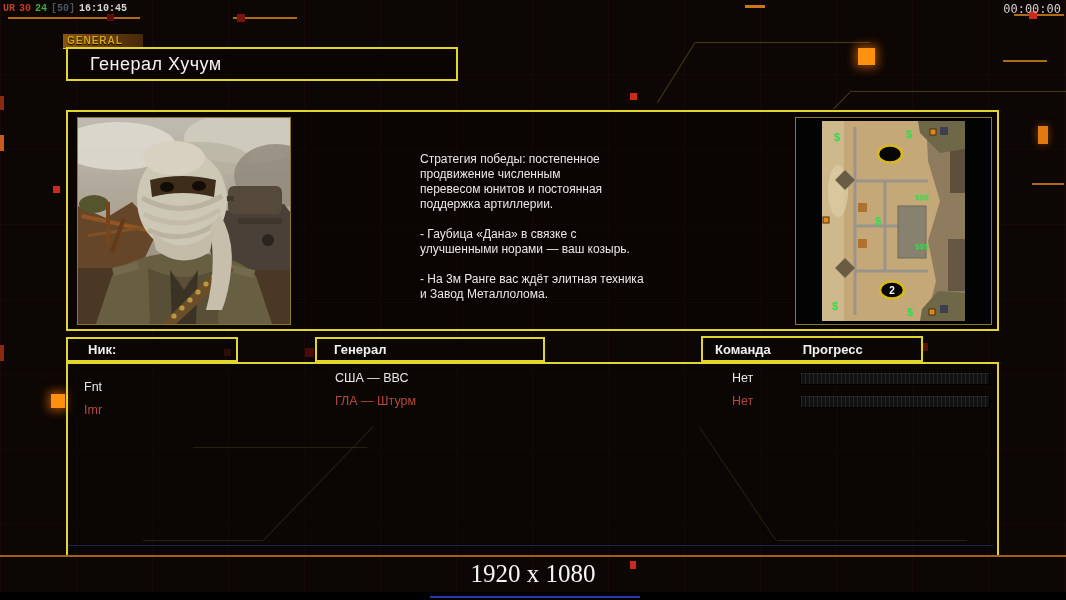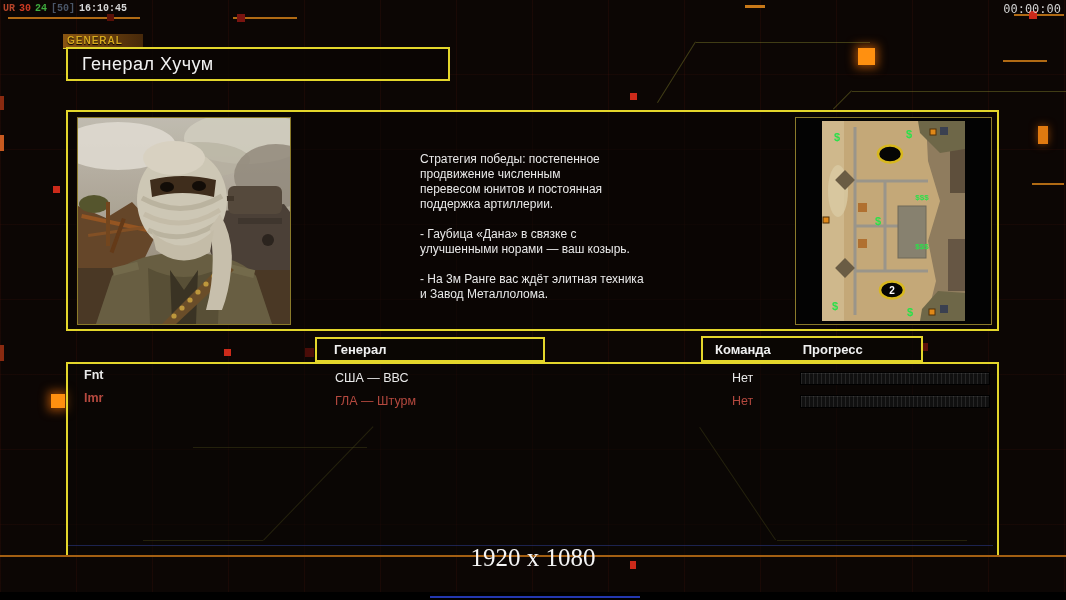--- a/index.html
+++ b/index.html
@@ -17,49 +17,49 @@
   
   .hud-perf{left:3px;top:2px;font-family:"DejaVu Sans Mono",monospace;font-size:10px;font-weight:bold;letter-spacing:0;}
   .hud-perf span{margin-right:4px;font-family:Liberation Mono, monospace;}
   .p-ur{color:#b8452a;} .p-v1{color:#cc3a22;} .p-v2{color:#3fae3f;} .p-cap{color:#4a5668;} .p-time{color:#d8d8d8;}
   .hud-clock{right:5px;top:2px;font-family:"DejaVu Sans Mono",monospace;font-size:12px;color:#cfcfcf;}
   
   .tab{left:63px;top:34px;width:76px;height:14px;line-height:14px;padding-left:4px;
     background:linear-gradient(90deg,#8a5512,#46280a);color:#d8a81e;font-size:10px;font-weight:bold;
     letter-spacing:1px;text-shadow:0 1px 1px #000;border-bottom:1px solid #e3d62b;cursor:pointer;}
   .title-box{left:66px;top:47px;width:366px;height:30px;border:2px solid #e3d62b;background:rgba(10,6,4,.85);
-    display:flex;align-items:center;padding-left:14px;}
+    display:flex;align-items:center;padding-left:22px;}
   .title-box span{color:#f2f2f2;font-size:18px;letter-spacing:.5px;}
   
   .panel-top{left:66px;top:110px;width:929px;height:217px;border:2px solid #e3d62b;background:rgba(10,6,3,.55);}
   .portrait{position:absolute;left:9px;top:5px;width:212px;height:206px;border:1px solid #8a7a2a;background:#000;}
   .briefing{position:absolute;left:352px;top:40px;width:280px;color:#e9e9e9;font-size:12px;line-height:15px;
     white-space:pre-line;}
   .minimap{position:absolute;left:727px;top:5px;width:195px;height:206px;border:1px solid #8a7a2a;background:#030303;
     display:flex;align-items:center;justify-content:center;}
   
   .hbox{border:2px solid #e3d62b;background:rgba(10,6,4,.8);display:flex;align-items:center;
     color:#f0f0f0;font-size:13px;font-weight:bold;}
   .hb-nick{left:66px;top:337px;width:148px;height:21px;padding-left:20px;}
   .hb-gen{left:315px;top:337px;width:209px;height:21px;padding-left:17px;}
   .hb-team{left:701px;top:336px;width:206px;height:22px;padding-left:12px;}
   .hb-team .h2{margin-left:32px;}
   .panel-bottom{left:66px;top:362px;width:929px;height:191px;border:2px solid #e3d62b;
     border-bottom-color:#b06a14;background:rgba(8,5,3,.5);}
   .prow{position:absolute;left:0;width:100%;height:22px;font-size:12.5px;}
-  .prow .c-nick{position:absolute;left:16px;top:0;font-weight:bold;}
+  .prow .c-nick{position:absolute;left:16px;top:12px;}
   .prow .c-gen{position:absolute;left:267px;top:3px;}
   .prow .c-team{position:absolute;left:664px;top:3px;}
   .prow .c-bar{position:absolute;left:732px;top:4px;width:188px;height:11px;background:#141414;
     border:1px solid #000;box-shadow:inset 0 1px 0 rgba(255,255,255,.08);
     background-image:repeating-linear-gradient(90deg,#262626 0 1px,#101010 1px 4px);}
   .prow .c-bar .fill{display:block;height:100%;background:#3fae3f;}
   .blue-inner{left:68px;top:545px;width:925px;height:1px;background:rgba(50,70,170,.45);}
   .orange-rule{left:0;top:555px;width:1066px;height:2px;background:#a35f12;}
-  .footer-res{left:0;top:544px;width:1066px;text-align:center;color:#f5f5f5;
+  .footer-res{left:0;top:560px;width:1066px;text-align:center;color:#f5f5f5;
     font-family:"Liberation Serif",serif;font-size:25px;}
   .bottom-strip{left:0;top:592px;width:1066px;height:8px;background:#000;}
   .bottom-blue{left:430px;top:596px;width:210px;height:2px;background:#2438b0;}
 </style>
 </head>
 <body>
 
 <div class="stage">
 
   <div class="deco oline" style="left:8px;top:17px;width:132px;height:2px"></div>
@@ -208,20 +208,23 @@
         </g>
         <g fill="#e08818" stroke="#503008" stroke-width="1">
           <rect x="108" y="8" width="6" height="6"></rect>
           <rect x="1" y="96" width="6" height="6"></rect>
           <rect x="107" y="188" width="6" height="6"></rect>
         </g>
       </svg>
     </div>
   </div>
 
+  <div class="abs hbox hb-nick">
+    <span>Ник:</span>
+  </div>
   <div class="abs hbox hb-team">
     <span>Команда</span>
     <span class="h2">Прогресс</span>
   </div>
   <div class="abs hbox hb-gen">
     <span>Генерал</span>
   </div>
 
   <div class="abs panel-bottom">
     <div class="prow" style="top:4px">

